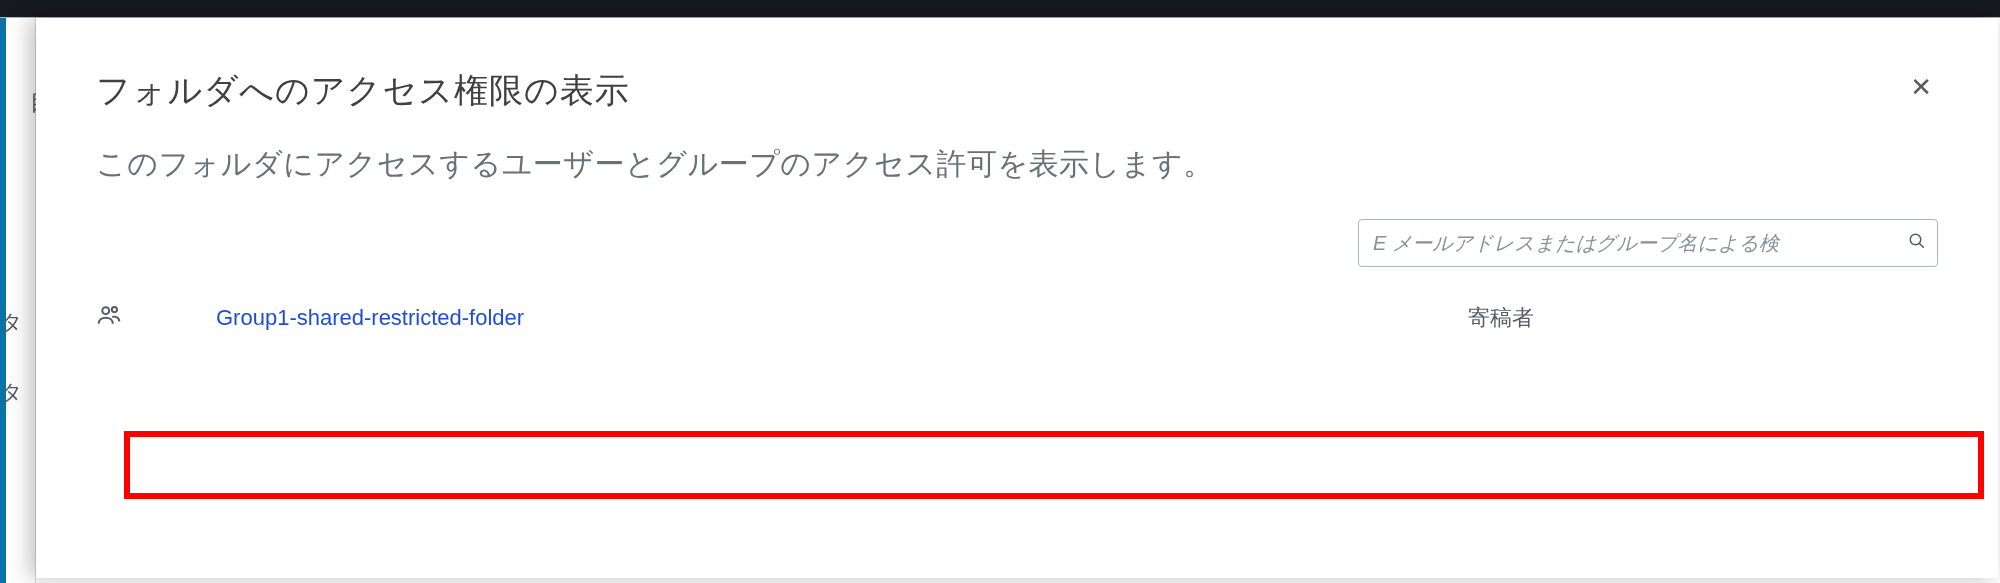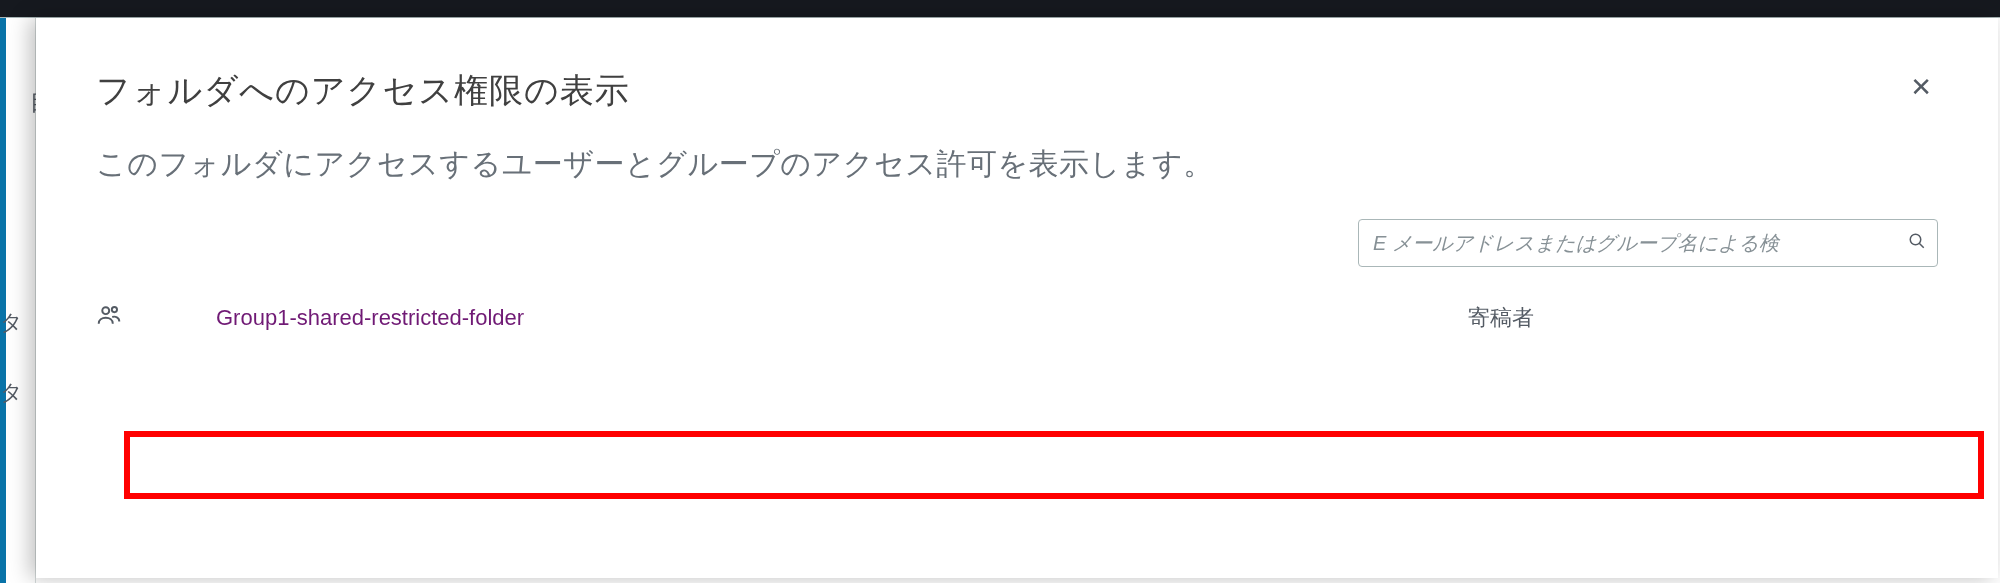--- a/index.html
+++ b/index.html
@@ -172,21 +172,21 @@
       height: 68px;
       border: 6px solid #ff0000;
       pointer-events: none;
     }
 
     .group-icon {
       color: #545b64;
     }
 
     .col-name-value {
-      color: #701a75;
+      color: #1d4ed8;
       font-weight: 400;
     }
   </style>
 </head>
 <body>
 
 <div class="top-bar"></div>
 
 <div class="background-snippet">
   <div class="teal-edge"></div>

